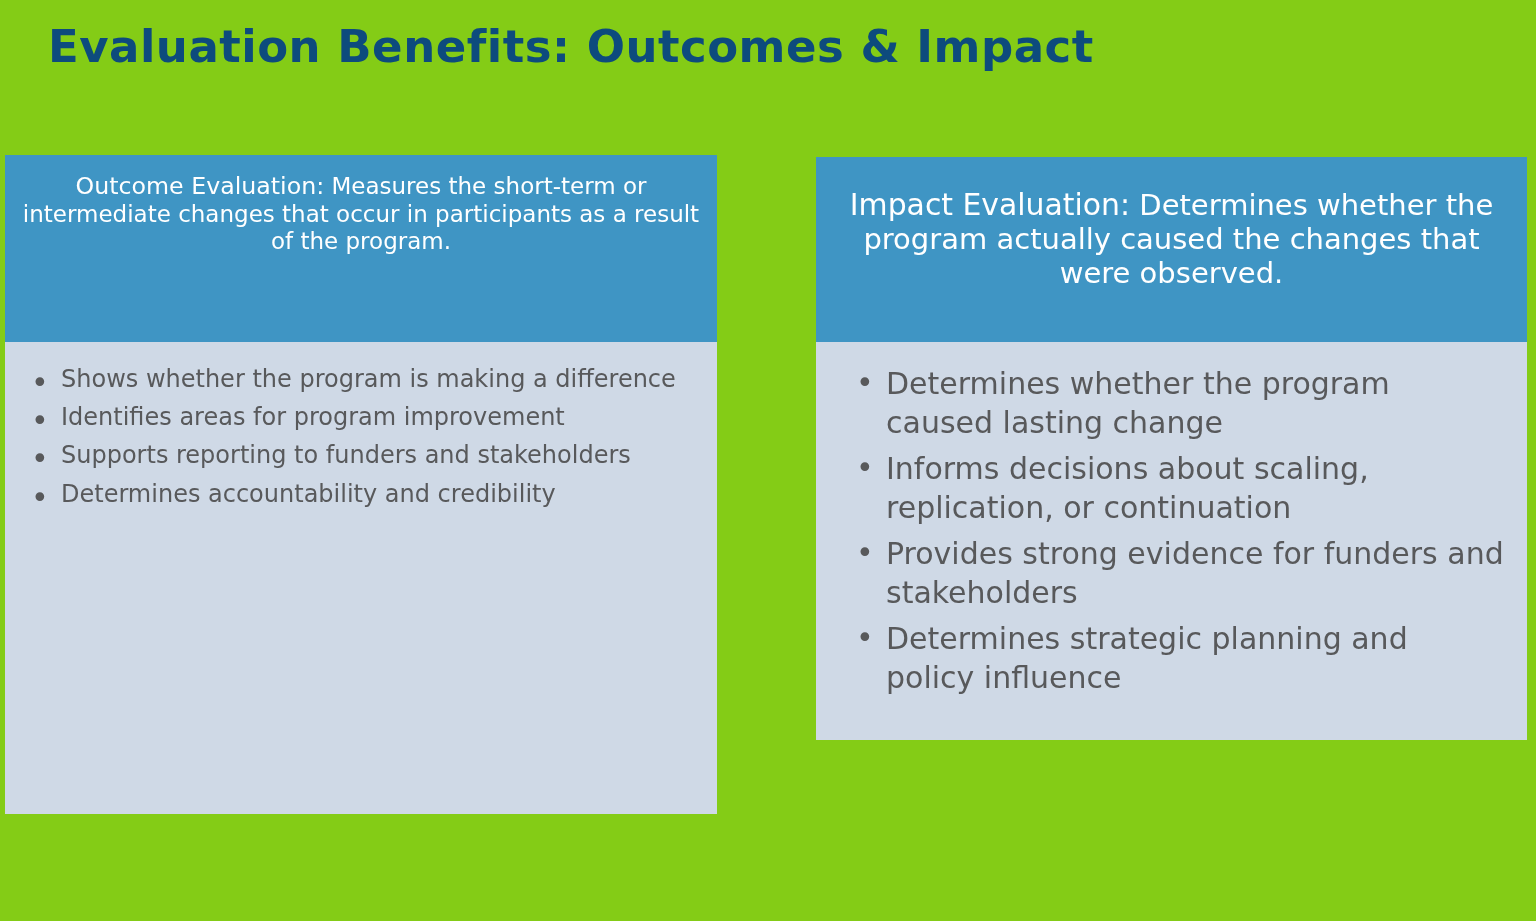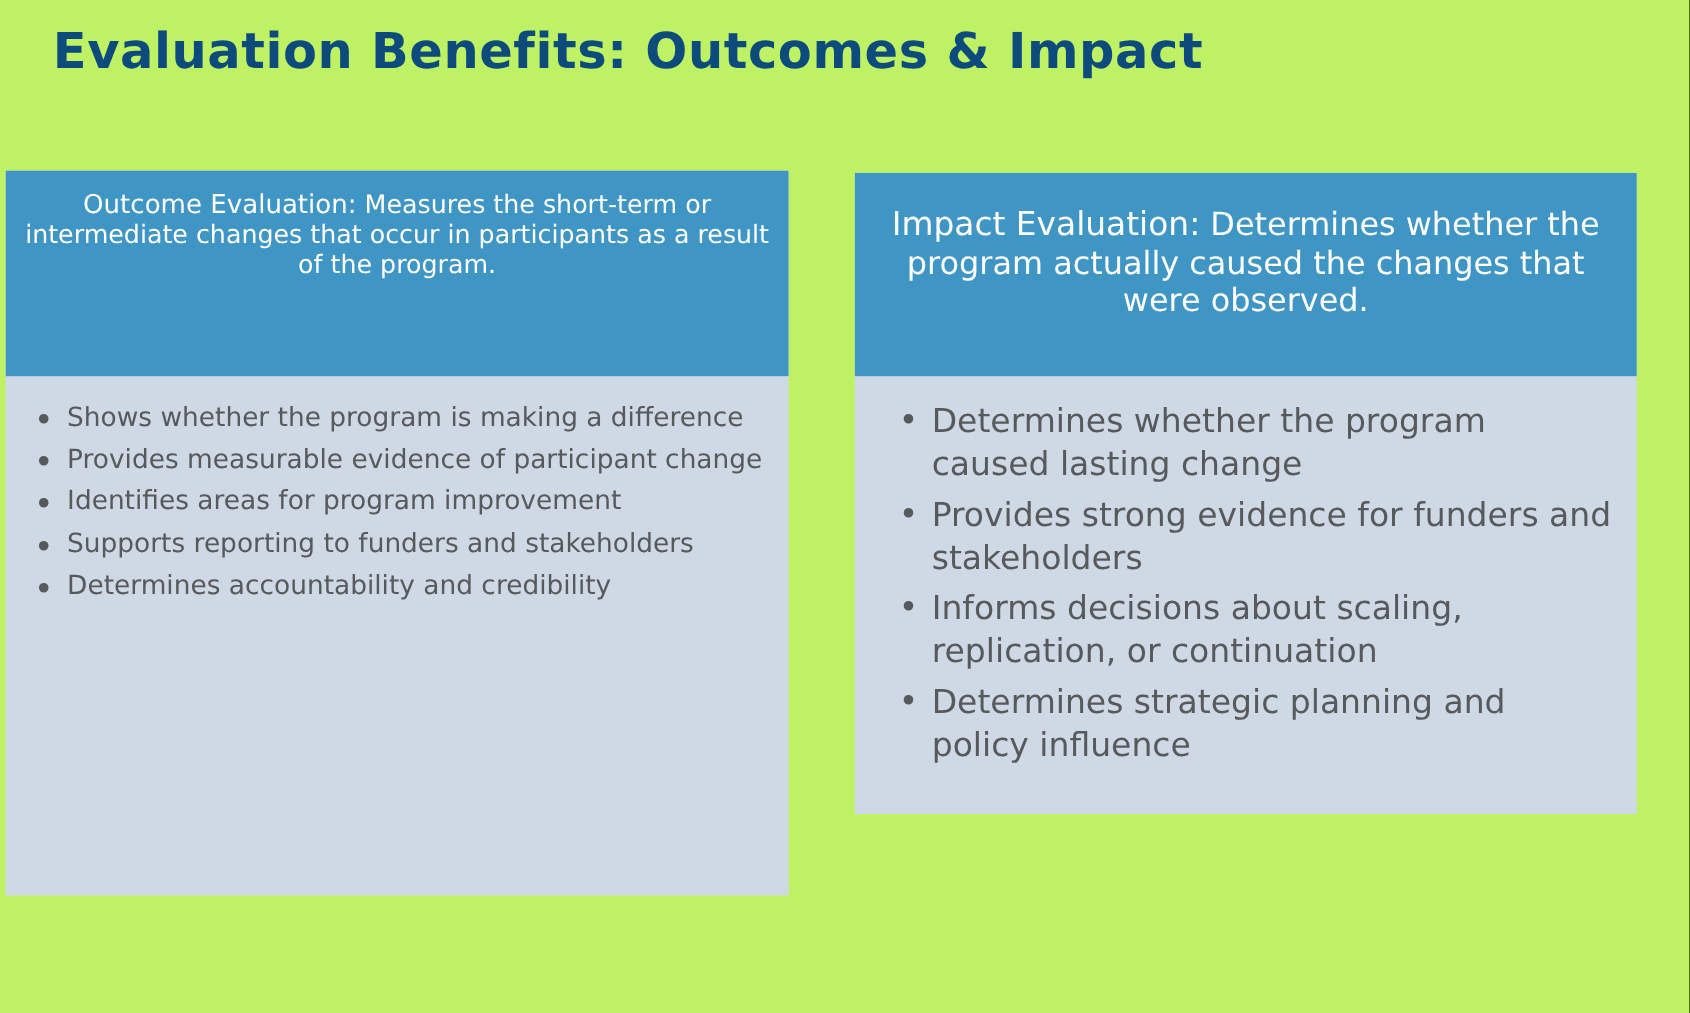--- a/index.html
+++ b/index.html
@@ -11,22 +11,21 @@
     width: 1536px;
     height: 921px;
     overflow: hidden;
     font-family: "DejaVu Sans", sans-serif;
     position: relative;
   }
 
   .slide {
     position: absolute;
     inset: 0;
-    background: #bef264;
-    text-decoration: underline;
+    background: #84cc16;
   }
 
   
   .slide-title {
     position: absolute;
     left: 48px;
     top: 22px;
     width: 1400px;
     font-family: "DejaVu Sans", sans-serif;
     font-size: 45px;
@@ -55,21 +54,21 @@
   }
 
   .card-left {
     left: 5px;
     top: 155px;
     width: 712px;
     height: 659px;
   }
 
   .card-right {
-    left: 777px;
+    left: 816px;
     top: 157px;
     width: 711px;
     height: 583px;
   }
 
   .card-header {
     background: #3f95c4;
     color: #ffffff;
     box-sizing: border-box;
     text-align: center;
@@ -143,36 +142,35 @@
 
   <div class="cards">
 
     <div class="card card-left">
       <div class="card-header">
         <span class="lead">Outcome Evaluation:</span><span> Measures the short-term or intermediate changes that occur in participants as a result of the program.</span>
       </div>
       <div class="card-body">
         <ul class="bullets">
           <li>Shows whether the program is making a difference</li>
-          <li>Provides measurable evidence of participant change</li>
           <li>Identifies areas for program improvement</li>
           <li>Supports reporting to funders and stakeholders</li>
           <li>Determines accountability and credibility</li>
         </ul>
       </div>
     </div>
 
     <div class="card card-right">
       <div class="card-header">
         <span class="lead">Impact Evaluation:</span><span> Determines whether the program actually caused the changes that were observed.</span>
       </div>
       <div class="card-body">
         <ul class="bullets">
           <li>Determines whether the program caused lasting change</li>
+          <li>Informs decisions about scaling, replication, or continuation</li>
           <li>Provides strong evidence for funders and stakeholders</li>
-          <li>Informs decisions about scaling, replication, or continuation</li>
           <li>Determines strategic planning and policy influence</li>
         </ul>
       </div>
     </div>
 
   </div>
 </div>
 
 </body></html>

